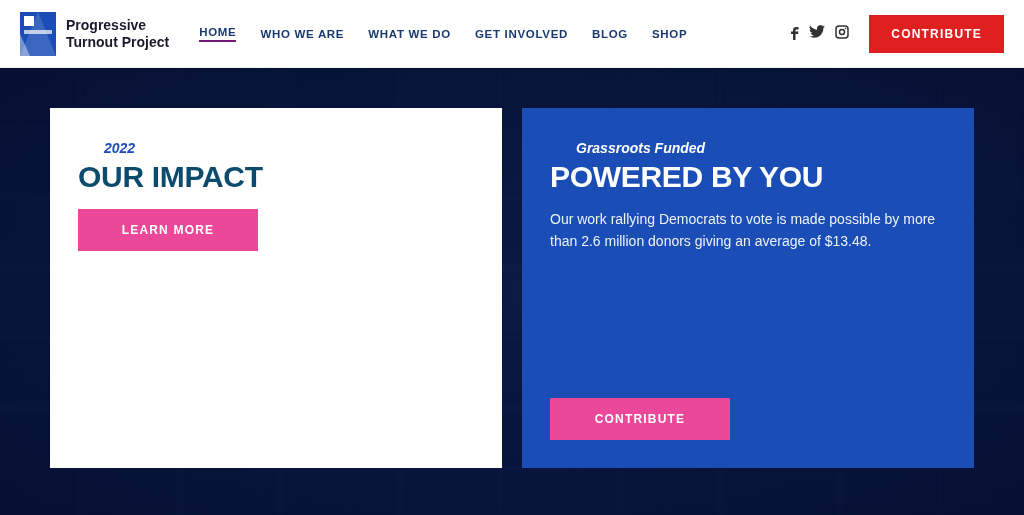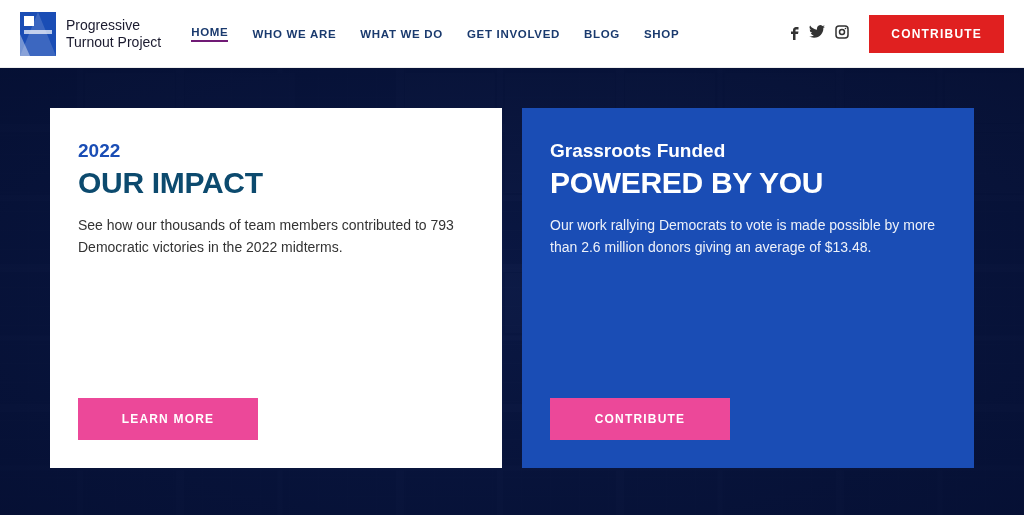--- a/index.html
+++ b/index.html
@@ -31,21 +31,21 @@
     }
 
     .logo-icon {
       width: 36px;
       height: 44px;
       flex-shrink: 0;
     }
 
     .logo-text {
       font-size: 14px;
-      font-weight: 400;
+      font-weight: 700;
       color: #1a1a2e;
       line-height: 1.2;
       text-transform: none;
     }
 
     nav {
       display: flex;
       align-items: center;
       gap: 24px;
       flex: 1;
@@ -155,24 +155,26 @@
       flex-direction: column;
       min-height: 360px;
     }
 
     .card.blue {
       background: #1a4db5;
       color: #fff;
     }
 
     .card-eyebrow {
-      font-size: 19px;
+      font-size: 14px;
       color: #1a4db5;
+      font-style: italic;
       font-weight: 600;
       margin-bottom: 4px;
+      margin-left: 26px;
     }
 
     .card.blue .card-eyebrow {
       color: #fff;
     }
 
     .card-title {
       font-size: 30px;
       font-weight: 900;
       color: #0c4a6e;
@@ -324,21 +326,20 @@
     </svg>
 
     <div style="position:absolute;inset:0;background:rgba(10,20,60,0.72);"></div>
   </div>
 
   <div class="cards-container">
 
     <div class="card">
       <div class="card-eyebrow">2022</div>
       <div class="card-title">OUR IMPACT</div>
-      <div class="card-body">See how our thousands of team members contributed to 793 Democratic victories in the 2022 midterms.</div>
       <button class="card-btn">LEARN MORE</button>
     </div>
 
 
     <div class="card blue">
       <div class="card-eyebrow">Grassroots Funded</div>
       <div class="card-title">POWERED BY YOU</div>
       <div class="card-body">Our work rallying Democrats to vote is made possible by more than 2.6 million donors giving an average of $13.48.</div>
       <button class="card-btn">CONTRIBUTE</button>
     </div>

